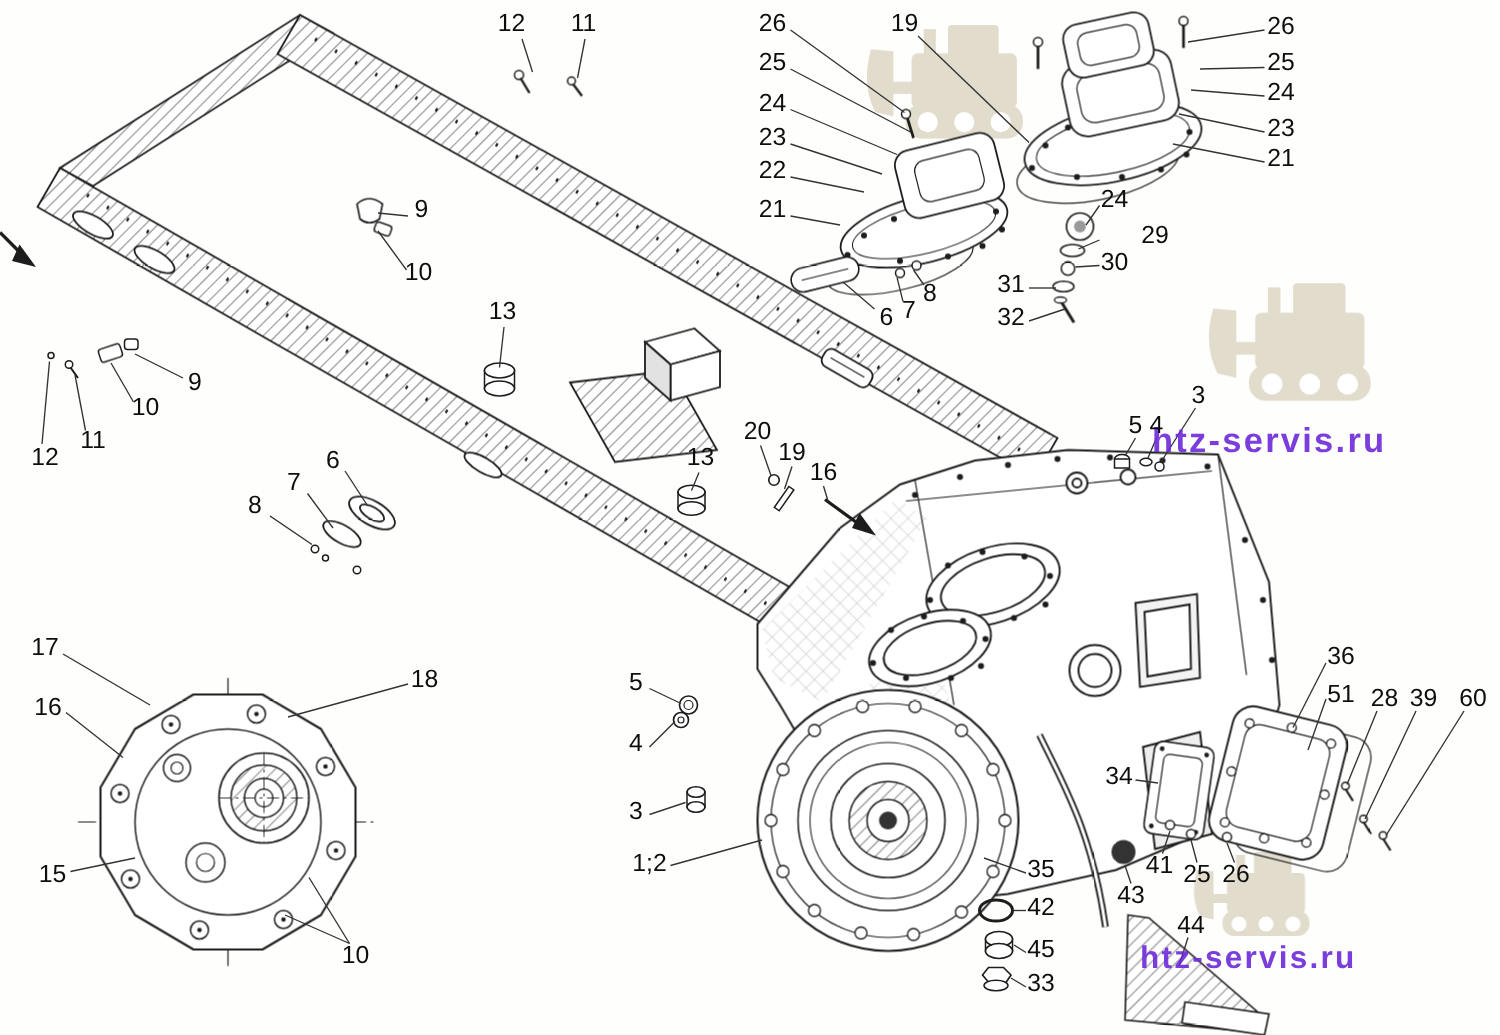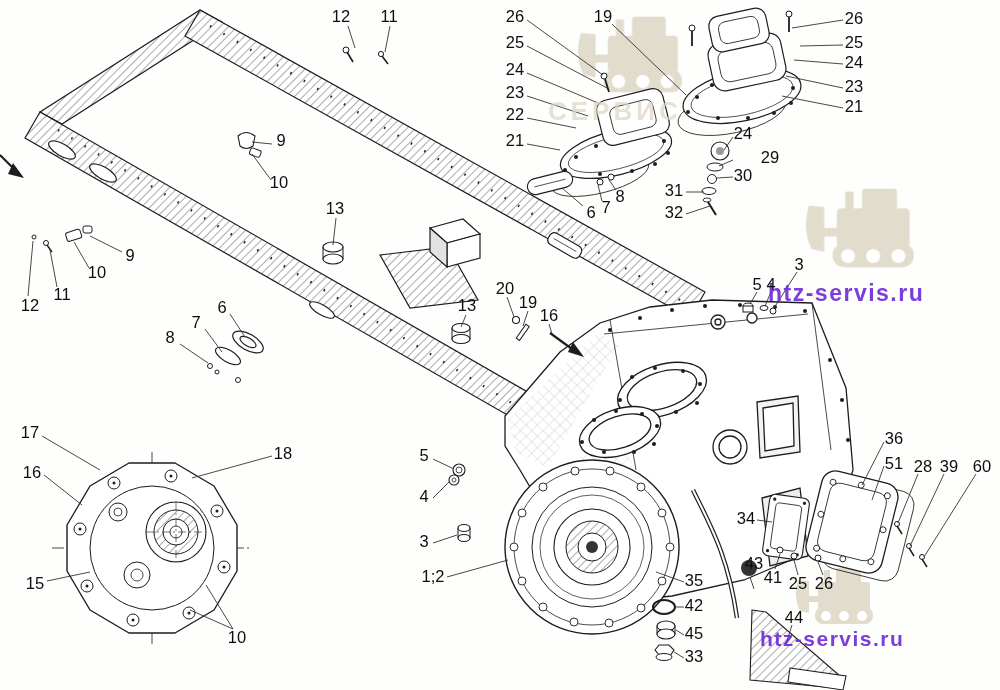--- a/index.html
+++ b/index.html
@@ -465,21 +465,20 @@
     <line class="ld" x1="823" y1="575" x2="818" y2="562"></line>
     <line class="ld" x1="884" y1="442" x2="862" y2="485"></line>
     <line class="ld" x1="884" y1="466" x2="872" y2="500"></line>
     <line class="ld" x1="918" y1="474" x2="898" y2="523"></line>
     <line class="ld" x1="944" y1="474" x2="910" y2="546"></line>
     <line class="ld" x1="976" y1="474" x2="924" y2="557"></line>
     <line class="ld" x1="792" y1="625" x2="786" y2="644"></line>
   </g>
 </svg>
 
-<div class="wm cyr" style="left:548px;top:96px">СЕРВИС</div>
 <div class="wm" style="left:768px;top:280px">htz-servis.ru</div>
 <div class="wm small" style="left:760px;top:627px">htz-servis.ru</div>
 
 <span class="co" style="left:341px;top:16px">12</span>
 <span class="co" style="left:389px;top:16px">11</span>
 <span class="co" style="left:515px;top:16px">26</span>
 <span class="co" style="left:515px;top:42px">25</span>
 <span class="co" style="left:515px;top:69px">24</span>
 <span class="co" style="left:515px;top:92px">23</span>
 <span class="co" style="left:515px;top:114px">22</span>
@@ -522,21 +521,21 @@
 <span class="co" style="left:237px;top:637px">10</span>
 <span class="co" style="left:424px;top:455px">5</span>
 <span class="co" style="left:424px;top:496px">4</span>
 <span class="co" style="left:424px;top:541px">3</span>
 <span class="co" style="left:433px;top:576px">1;2</span>
 <span class="co" style="left:694px;top:580px">35</span>
 <span class="co" style="left:694px;top:605px">42</span>
 <span class="co" style="left:694px;top:633px">45</span>
 <span class="co" style="left:694px;top:656px">33</span>
 <span class="co" style="left:746px;top:518px">34</span>
-<span class="co" style="left:754px;top:563px">43</span>
+<span class="co" style="left:754px;top:597px">43</span>
 <span class="co" style="left:773px;top:577px">41</span>
 <span class="co" style="left:798px;top:583px">25</span>
 <span class="co" style="left:824px;top:583px">26</span>
 <span class="co" style="left:894px;top:438px">36</span>
 <span class="co" style="left:894px;top:463px">51</span>
 <span class="co" style="left:923px;top:466px">28</span>
 <span class="co" style="left:949px;top:466px">39</span>
 <span class="co" style="left:982px;top:466px">60</span>
 <span class="co" style="left:794px;top:617px">44</span>
 

